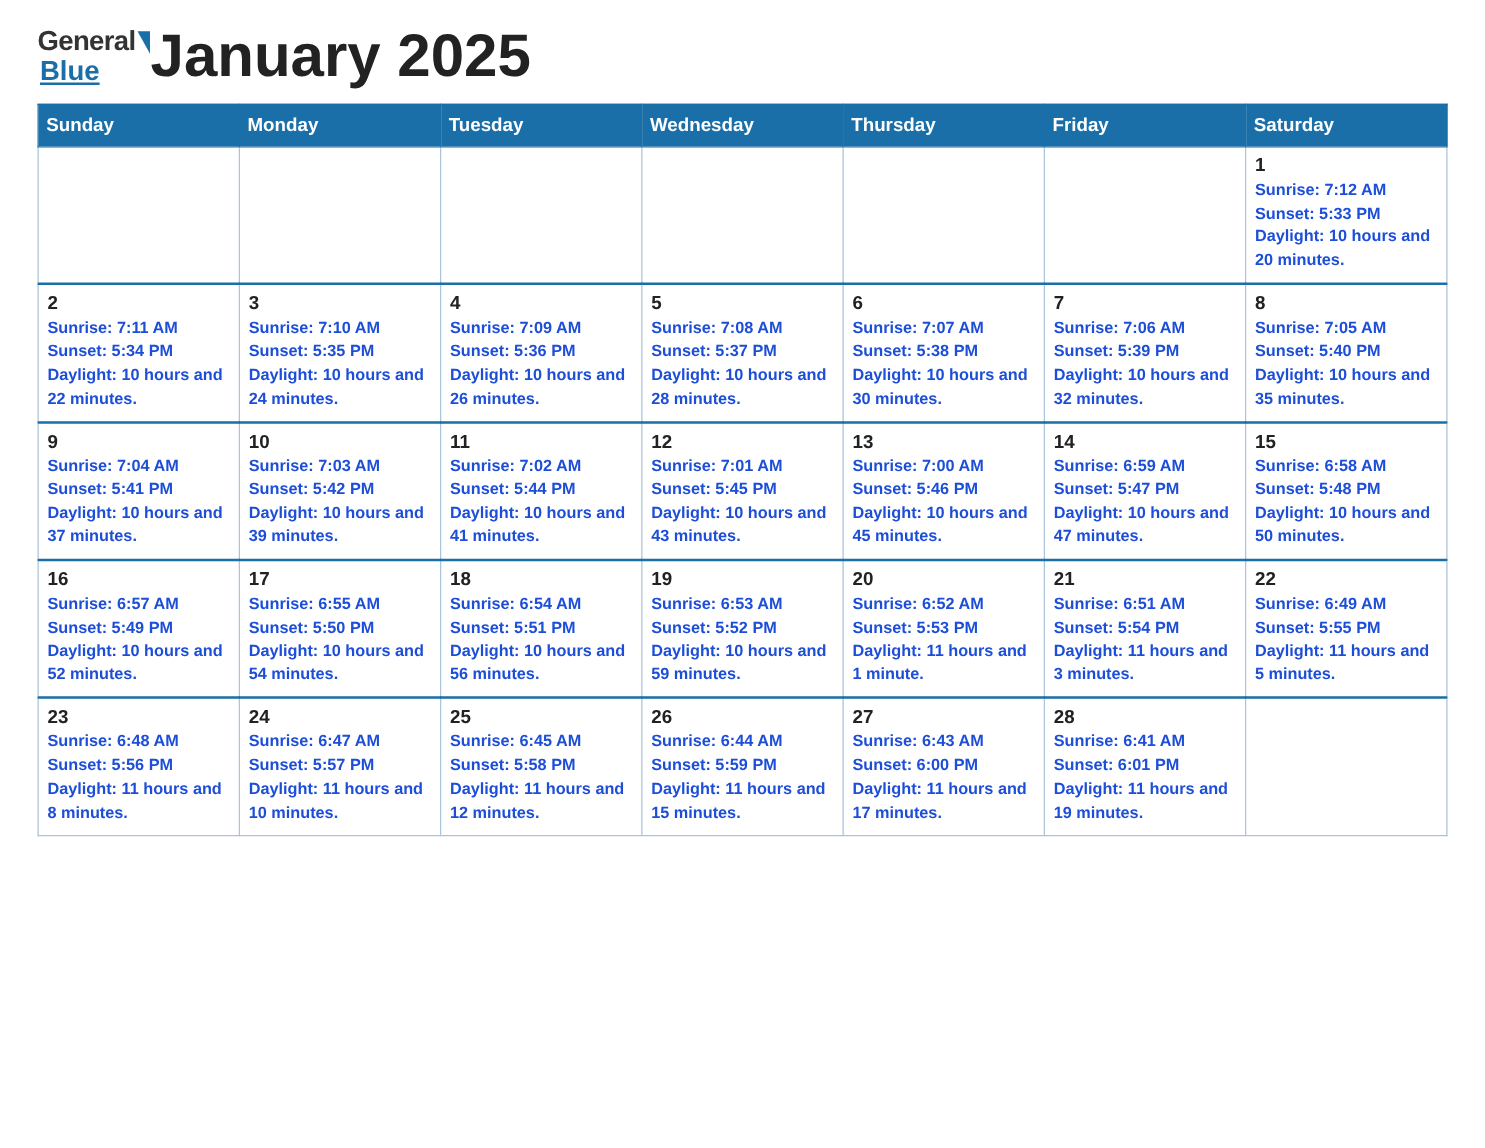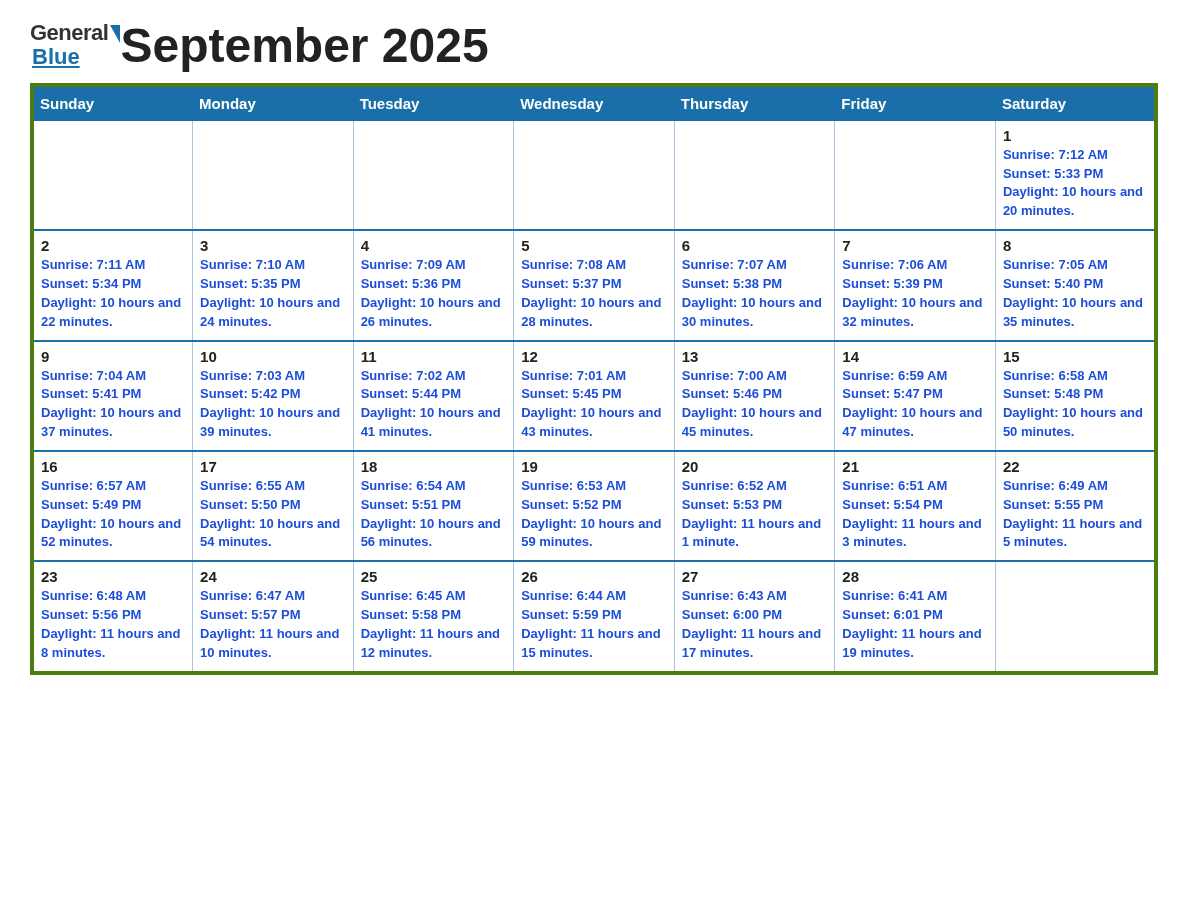--- a/index.html
+++ b/index.html
@@ -58,21 +58,21 @@
       line-height: 1.1;
     }
     .location {
       font-size: 18px;
       color: #444;
       margin-top: 4px;
     }
     .calendar {
       width: 100%;
       border-collapse: collapse;
-      border: 4px solid #4d7c0f;
+      border: 1px solid #4d7c0f;
     }
     .calendar th {
       background-color: #1a6fa8;
       color: #fff;
       font-size: 15px;
       font-weight: bold;
       padding: 8px 6px;
       text-align: left;
       border: 1px solid #1a6fa8;
     }
@@ -113,21 +113,21 @@
 
 <div class="header">
   <div class="logo">
     <div class="logo-top">
       <span class="logo-general">General</span>
       <div class="logo-arrow"></div>
     </div>
     <span class="logo-blue">Blue</span>
   </div>
   <div class="title-section">
-    <div class="month-title">September 2025</div>
+    <div class="month-title">January 2025</div>
   </div>
 </div>
 
 <table class="calendar">
   <thead>
     <tr>
     <th>Sunday</th>
         <th>Monday</th>
         <th>Tuesday</th>
         <th>Wednesday</th>

